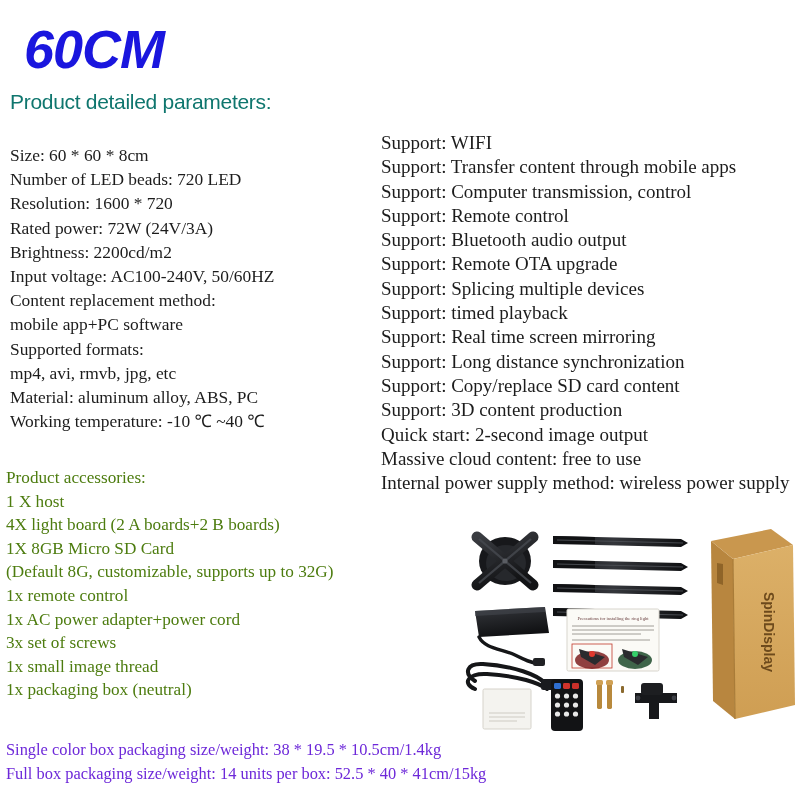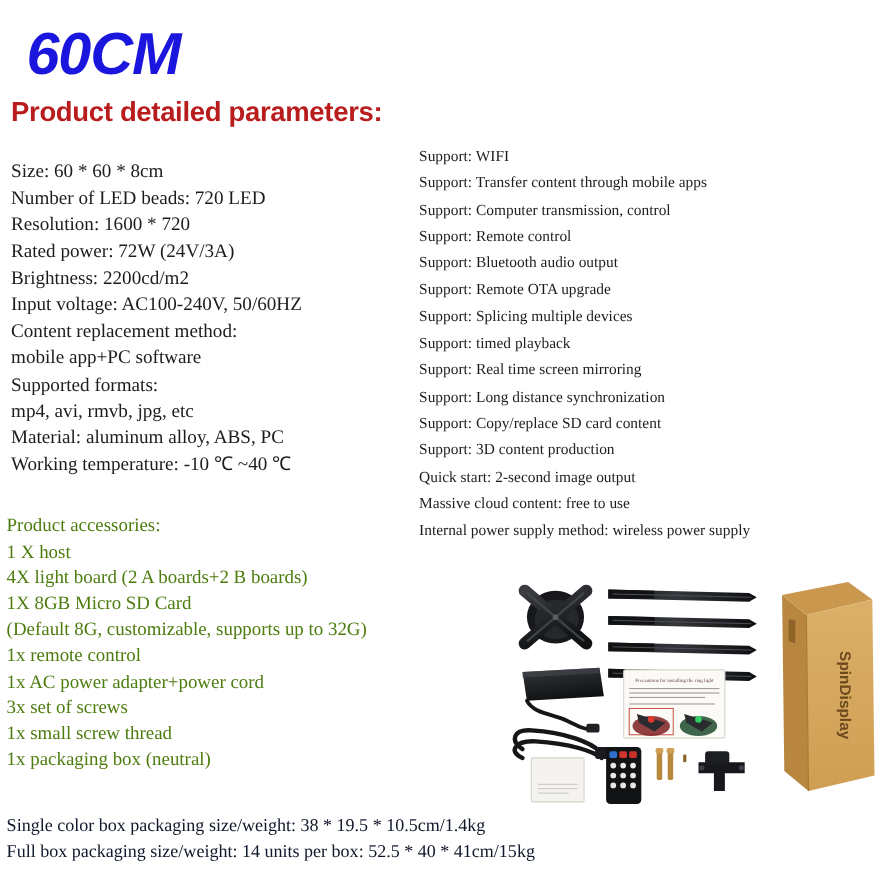--- a/index.html
+++ b/index.html
@@ -18,42 +18,42 @@
     position:absolute;left:24px;top:22px;
     font-family:"Liberation Sans", sans-serif;
     font-weight:bold;font-style:italic;
     font-size:54px;line-height:54px;
     color:#1a16de;
     letter-spacing:-1px;
   }
   .page-title{
     position:absolute;left:10px;top:85px;
     font-family:"Liberation Sans", sans-serif;
-    font-weight:bold;
-    font-size:25px;line-height:34px;
-    color:#b91c1c;
+    font-weight:normal;
+    font-size:21px;line-height:34px;
+    color:#0f766e;
     letter-spacing:-0.3px;
   }
 
   
   .spec-col-left{
     position:absolute;left:10px;top:143px;width:380px;
   }
   .spec-col-right{
     position:absolute;left:381px;top:131px;width:415px;
   }
   .spec-line{
     font-family:"Liberation Serif", serif;
     font-size:17.4px;
     line-height:24.2px;
     color:#1c1c1c;
     white-space:nowrap;
   }
   .spec-col-right .spec-line{
-    font-size:14px;
+    font-size:19px;
     line-height:24.3px;
   }
 
   
   .accessories{
     position:absolute;left:6px;top:466px;width:450px;
   }
   .acc-line{
     font-family:"Liberation Serif", serif;
     font-size:17.2px;
@@ -63,21 +63,21 @@
   }
 
   
   .packaging{
     position:absolute;left:6px;top:738px;width:790px;
   }
   .pack-line{
     font-family:"Liberation Serif", serif;
     font-size:16.4px;
     line-height:24px;
-    color:#0f172a;
+    color:#6d28d9;
     white-space:nowrap;
   }
 
   
   .photo{
     position:absolute;left:445px;top:523px;
     width:352px;height:212px;
     background:#ffffff;
   }
   .photo svg{display:block;}
@@ -126,21 +126,21 @@
 
   <div class="accessories">
     <div class="acc-line">Product accessories:</div>
     <div class="acc-line">1 X host</div>
     <div class="acc-line">4X light board (2 A boards+2 B boards)</div>
     <div class="acc-line">1X 8GB Micro SD Card</div>
     <div class="acc-line">(Default 8G, customizable, supports up to 32G)</div>
     <div class="acc-line">1x remote control</div>
     <div class="acc-line">1x AC power adapter+power cord</div>
     <div class="acc-line">3x set of screws</div>
-    <div class="acc-line">1x small screw thread</div>
+    <div class="acc-line">1x small image thread</div>
     <div class="acc-line">1x packaging box (neutral)</div>
   </div>
 
   <div class="packaging">
     <div class="pack-line">Single color box packaging size/weight: 38 * 19.5 * 10.5cm/1.4kg</div>
     <div class="pack-line">Full box packaging size/weight: 14 units per box: 52.5 * 40 * 41cm/15kg</div>
   </div>
 
   <div class="photo">
     <svg width="352" height="212" viewBox="0 0 352 212" xmlns="http://www.w3.org/2000/svg">

